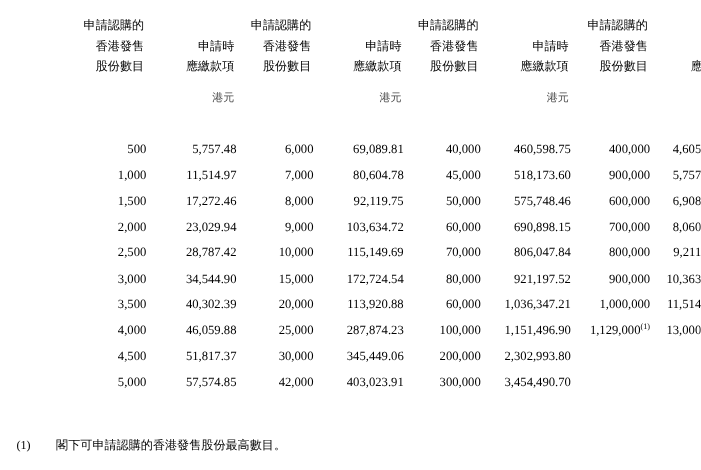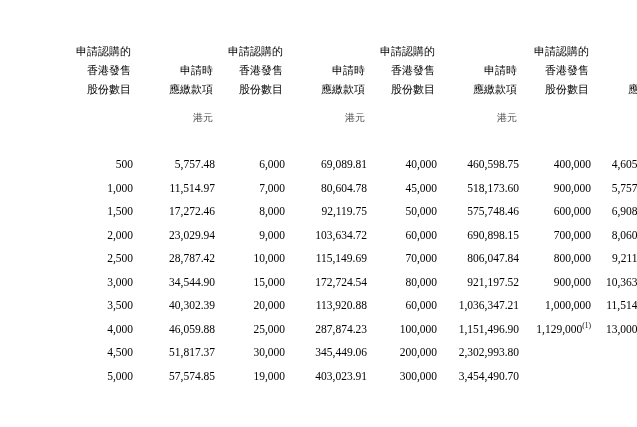--- a/index.html
+++ b/index.html
@@ -50,21 +50,20 @@
   }
   thead td.pad { padding-right: 2px; }
   .cur {
     font-size: 10px;
     color: #4a4a4a;
     display: block;
     padding-top: 9px;
   }
   .hdr-block {
     padding-top: 14px;
-    margin-top: 28px;
   }
 
   tbody td {
     font-size: 11.5px;
     line-height: 23.5px;
     text-align: right;
     padding: 0;
     white-space: nowrap;
     font-family: "Liberation Serif", serif;
   }
@@ -276,24 +275,27 @@
           <td>345,449.06</td>
           <td>200,000</td>
           <td>2,302,993.80</td>
           <td></td>
           <td></td>
         </tr>
         <tr>
           <td></td>
           <td>5,000</td>
           <td>57,574.85</td>
-          <td>19,000</td>
+          <td>42,000</td>
           <td>403,023.91</td>
           <td>300,000</td>
           <td>3,454,490.70</td>
           <td></td>
           <td></td>
         </tr>
       </tbody>
   </table>
 
+  <div class="footnote">
+    <span class="mark">(1)</span><span class="txt">閣下可申請認購的香港發售股份最高數目。</span>
+  </div>
 
 </div>
 
 </body></html>

